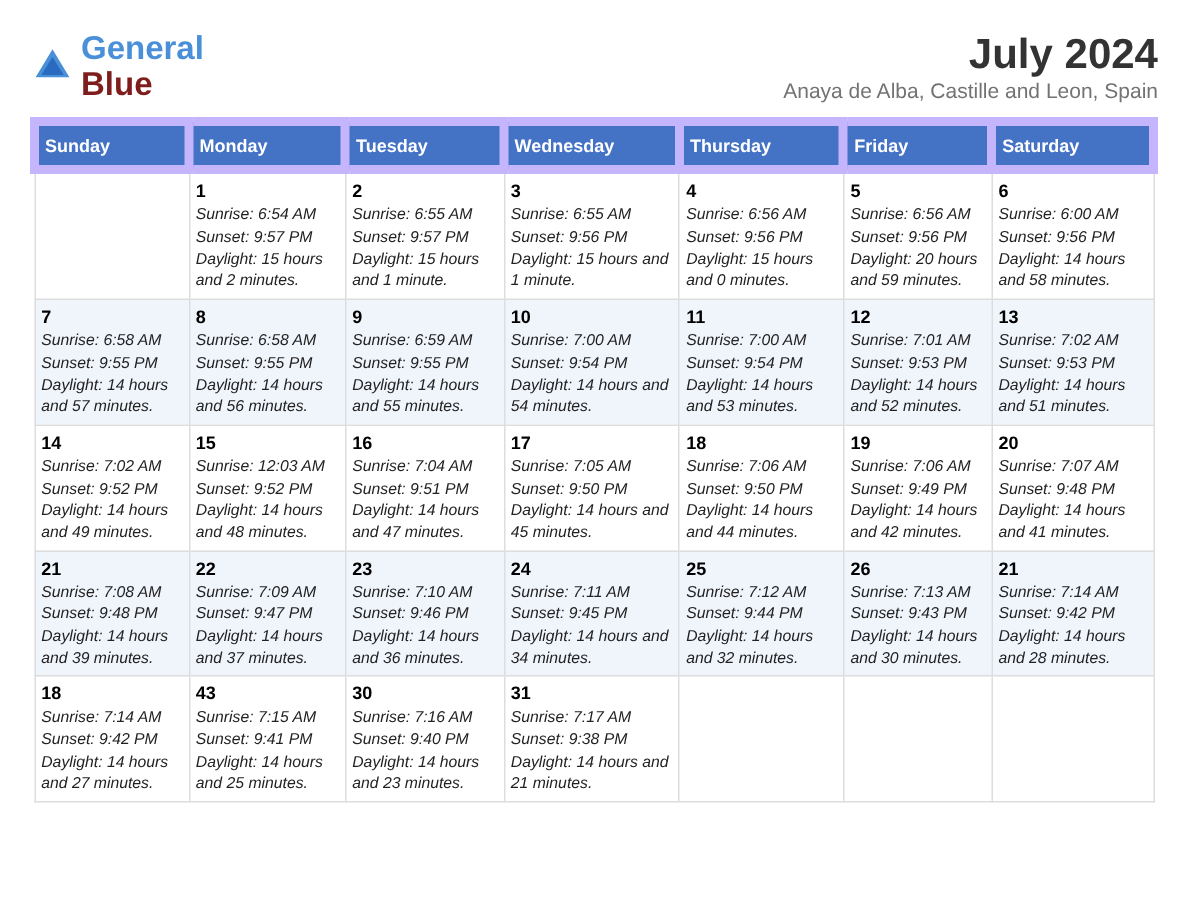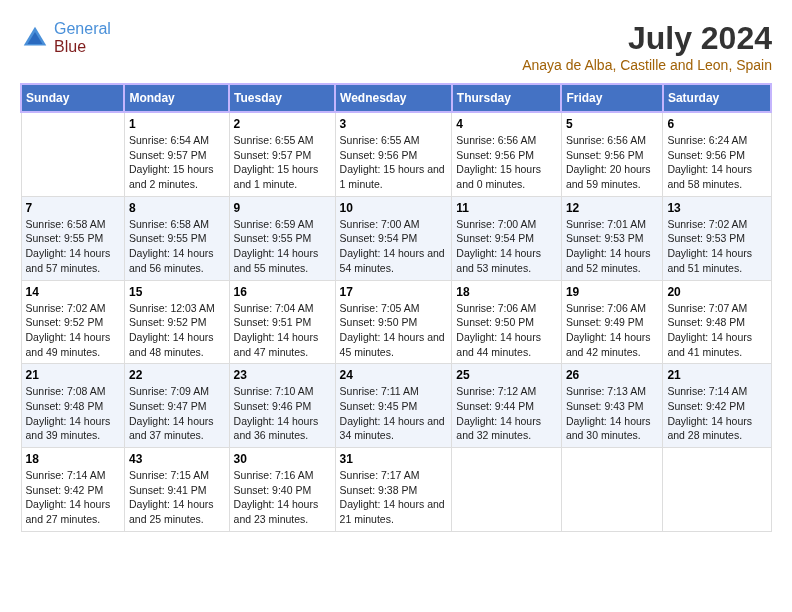--- a/index.html
+++ b/index.html
@@ -15,59 +15,59 @@
       justify-content: space-between;
       align-items: flex-start;
       margin-bottom: 10px;
     }
     .logo {
       display: flex;
       align-items: center;
       gap: 4px;
     }
     .logo-text {
-      font-size: 16px;
-      font-weight: normal;
+      font-size: 22px;
+      font-weight: bold;
       color: #333;
       line-height: 1.1;
     }
     .logo-text span {
       color: #4a90d9;
     }
     .logo-icon {
       width: 30px;
       height: 30px;
     }
     .title-block {
       text-align: right;
     }
     .month-title {
-      font-size: 32px;
+      font-size: 28px;
       font-weight: bold;
       color: #333;
     }
     .location {
       font-size: 14px;
-      color: #a16207;
+      color: #737373;
     }
     table {
       width: 100%;
       border-collapse: collapse;
       font-size: 11px;
     }
     thead tr {
       background-color: #4472c4;
       color: #fff;
     }
     thead th {
       padding: 6px 4px;
       text-align: left;
       font-size: 12px;
       font-weight: bold;
-      border: 2px solid #c4b5fd;
+      border: 6px solid #c4b5fd;
     }
     tbody tr {
       vertical-align: top;
     }
     tbody tr:nth-child(odd) {
       background-color: #fff;
     }
     tbody tr:nth-child(even) {
       background-color: #f0f4fb;
     }
@@ -80,20 +80,21 @@
     .day-num {
       font-weight: bold;
       font-size: 12px;
       display: block;
       margin-bottom: 2px;
     }
     .day-info {
       font-size: 10.5px;
       color: #222;
       line-height: 1.4;
+      font-style: italic;
     }
   </style>
 </head>
 <body>
 
 <div class="header">
   <div class="logo">
     <svg class="logo-icon" viewBox="0 0 40 40">
       <polygon points="20,5 35,30 5,30" fill="#4a90d9"></polygon>
       <polygon points="20,12 30,28 10,28" fill="#2a6abf"></polygon>
@@ -160,21 +161,21 @@
           <span class="day-num">5</span>
           <div class="day-info">
             <div>Sunrise: 6:56 AM</div>
             <div>Sunset: 9:56 PM</div>
             <div>Daylight: 20 hours and 59 minutes.</div>
           </div>
         </td>
         <td>
           <span class="day-num">6</span>
           <div class="day-info">
-            <div>Sunrise: 6:24 AM</div>
+            <div>Sunrise: 6:00 AM</div>
             <div>Sunset: 9:56 PM</div>
             <div>Daylight: 14 hours and 58 minutes.</div>
           </div>
         </td>
       </tr>
       <tr>
         <td>
           <span class="day-num">7</span>
           <div class="day-info">
             <div>Sunrise: 6:58 AM</div>

